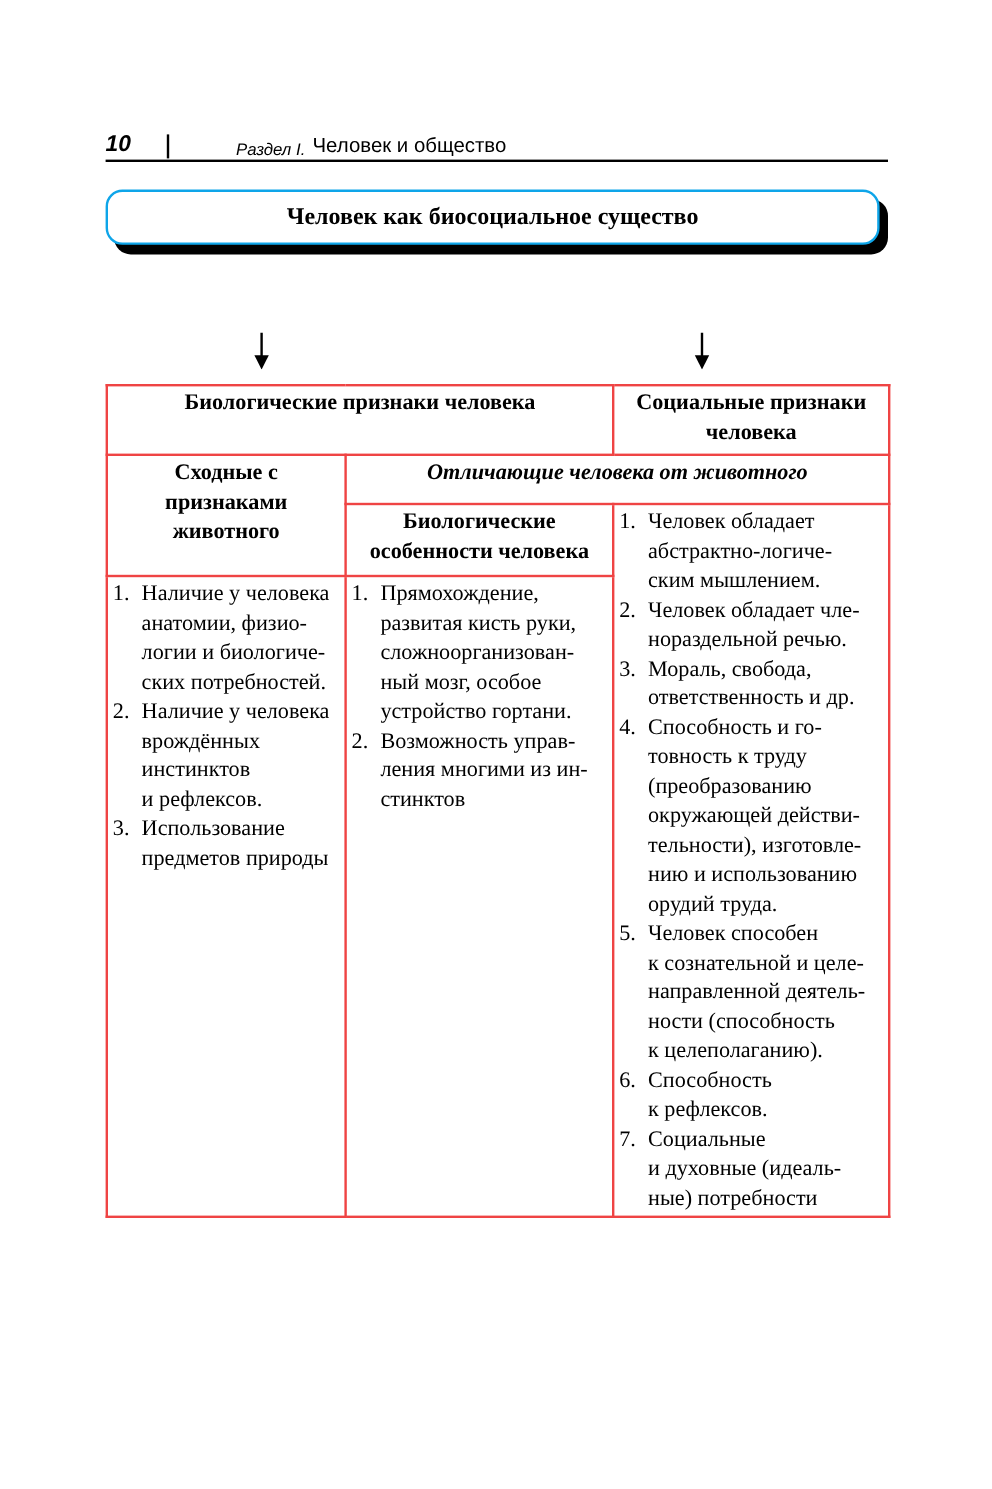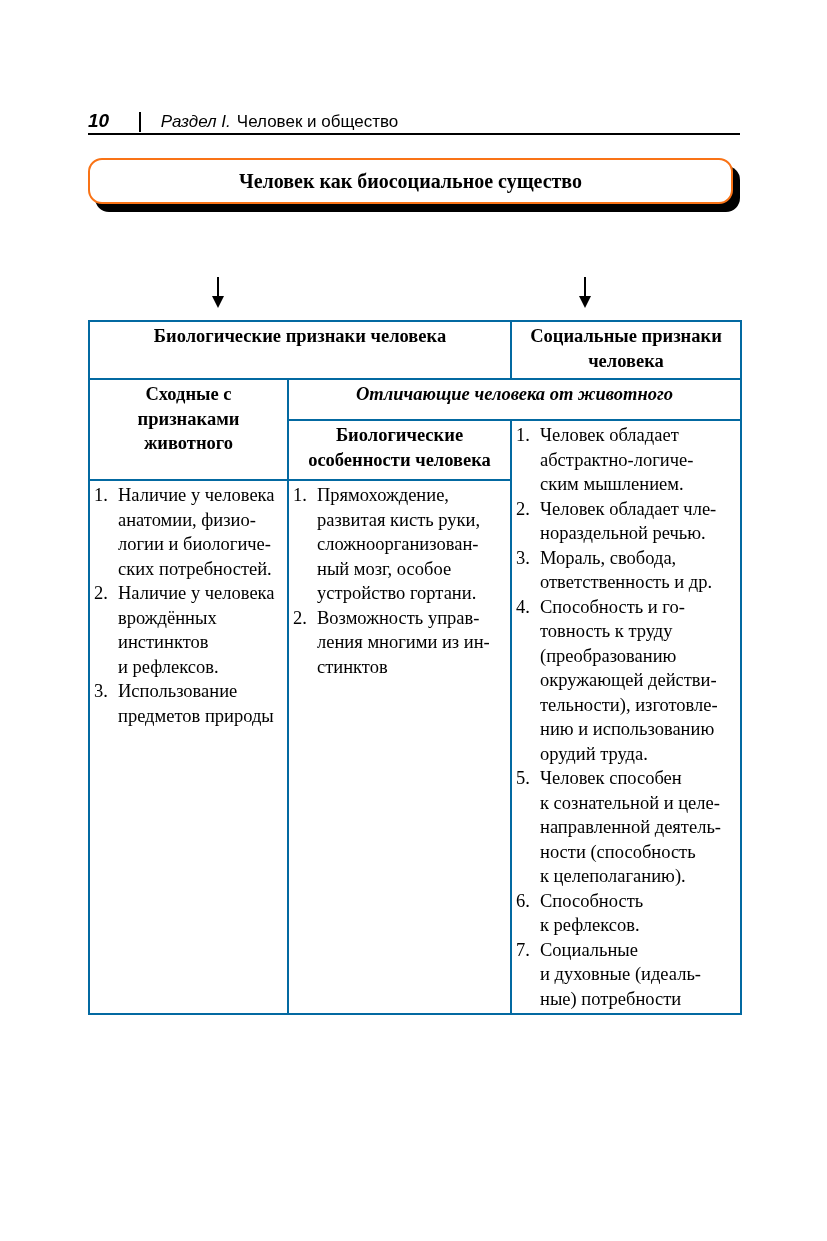--- a/index.html
+++ b/index.html
@@ -7,28 +7,28 @@
     position:relative; width:827px; height:1241px; background:#ffffff;
     color:#000; font-family:"Liberation Serif", serif; overflow:hidden;
   }
   
   .runhead {
     position:absolute; left:88px; top:106px; width:652px; height:26px;
     font-family:"Liberation Sans", sans-serif; display:flex; align-items:flex-end;
   }
   .page-num { font-size:19px; font-weight:bold; font-style:italic; }
   .head-sep { width:1.5px; height:20px; background:#000; margin:0 20px 0 30px; }
-  .head-section { font-size:17px; font-style:italic; }
+  .head-section { font-size:14px; font-style:italic;margin-left:36px; }
   .head-chapter { font-size:17px; margin-left:6px; }
   .head-rule { position:absolute; left:88px; top:133px; width:652px; height:2px; background:#000; }
 
   
   .title-box {
     position:absolute; left:88px; top:158px; width:641px; height:42px;
-    background:#fff; border:2px solid #f97316; border-radius:14px;
+    background:#fff; border:2px solid #0ea5e9; border-radius:14px;
     box-shadow:7px 8px 0 #000;
     display:flex; align-items:center; justify-content:center;
     font-size:20px; font-weight:bold;
   }
 
   
   .intro {
     position:absolute; left:88px; top:220px; width:656px;
     font-size:20.5px; line-height:30px; white-space:pre-line; text-indent:30px;
   }
@@ -37,21 +37,21 @@
   .down-arrow { position:absolute; top:277px; width:16px; height:31px; }
   .down-arrow.a1 { left:210px; }
   .down-arrow.a2 { left:577px; }
 
   
   table.scheme {
     position:absolute; left:88px; top:320px; width:652px; height:690px;
     border-collapse:collapse; table-layout:fixed;
   }
   table.scheme td {
-    border:2px solid #0369a1; padding:2px 4px; vertical-align:top;
+    border:2px solid #ef4444; padding:2px 4px; vertical-align:top;
     font-size:18.5px; line-height:24.5px;
   }
   td.th {
     text-align:center; vertical-align:middle; font-weight:bold; white-space:pre-line;
   }
   td.th-italic { font-style:italic; }
   .row-head1 { height:58px; }
   .row-head2 { height:41px; }
   .row-head3 { height:60px; }
   .tbl-list { }

